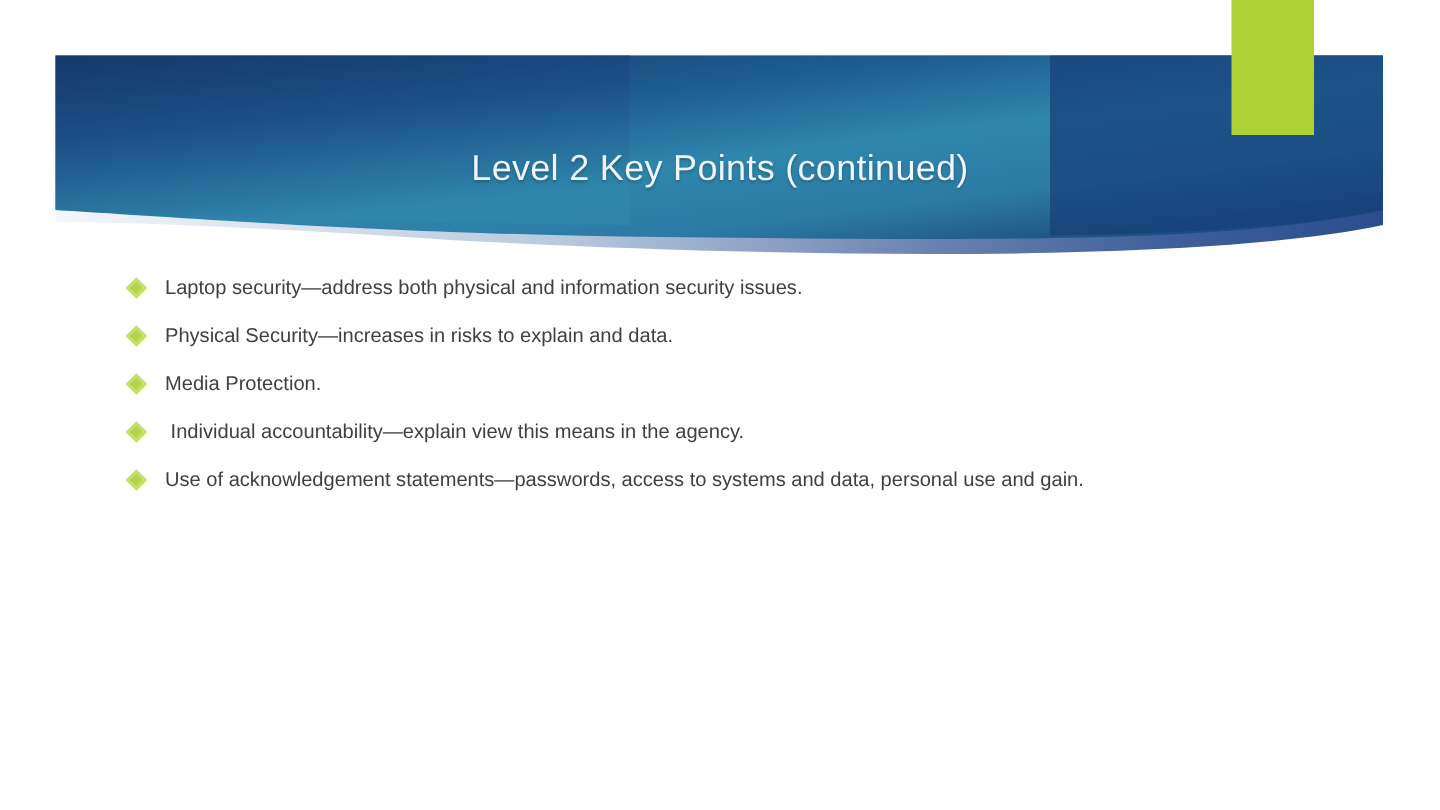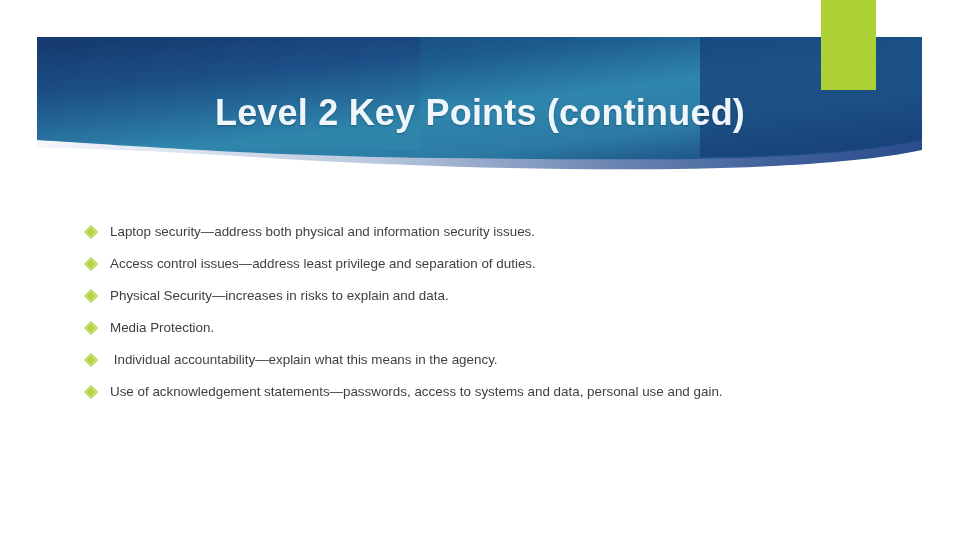--- a/index.html
+++ b/index.html
@@ -52,36 +52,35 @@
 
   
   #slide-title {
     position: absolute;
     left: 40px;
     top: 96px;
     width: 880px;
     text-align: center;
     z-index: 4;
     color: #eef6fb;
-    font-size: 36px;
-    font-weight: 700;
+    font-size: 24px;
+    font-weight: 400;
     letter-spacing: 0.2px;
     line-height: 34px;
     white-space: nowrap;
     text-shadow: 0 1px 2px rgba(0,0,0,0.25);
   }
 
   
   #body-content {
     position: absolute;
     left: 84px;
     top: 182px;
     width: 800px;
     z-index: 2;
-    margin-top: 40px;
   }
   .bullet-row {
     position: relative;
     display: block;
     padding-left: 26px;
     margin-bottom: 13px;
     min-height: 18px;
   }
   .bullet-row.tight { margin-bottom: 12px; }
   .bullet-marker {
@@ -160,38 +159,34 @@
   <div id="slide-title">Level 2 Key Points (continued)</div>
 
   <div id="body-content">
 
     <div class="bullet-row">
       <span class="bullet-marker"></span>
       <span class="bullet-text">Laptop security—address both physical and information security issues.</span>
     </div>
 
 
-    <div class="bullet-row">
-      <span class="bullet-marker"></span>
-      <span class="bullet-text">Access control issues—address least privilege and separation of duties.</span>
-    </div>
 
     <div class="bullet-row">
       <span class="bullet-marker"></span>
       <span class="bullet-text">Physical Security—increases in risks to explain and data.</span>
     </div>
 
     <div class="bullet-row">
       <span class="bullet-marker"></span>
       <span class="bullet-text">Media Protection.</span>
     </div>
 
     <div class="bullet-row">
       <span class="bullet-marker"></span>
-      <span class="bullet-text"> Individual accountability—explain what this means in the agency.</span>
+      <span class="bullet-text"> Individual accountability—explain view this means in the agency.</span>
     </div>
 
     <div class="bullet-row tight">
       <span class="bullet-marker"></span>
       <span class="bullet-text">Use of acknowledgement statements—passwords, access to systems and data, personal use and gain.</span>
     </div>
 
 
 
 

